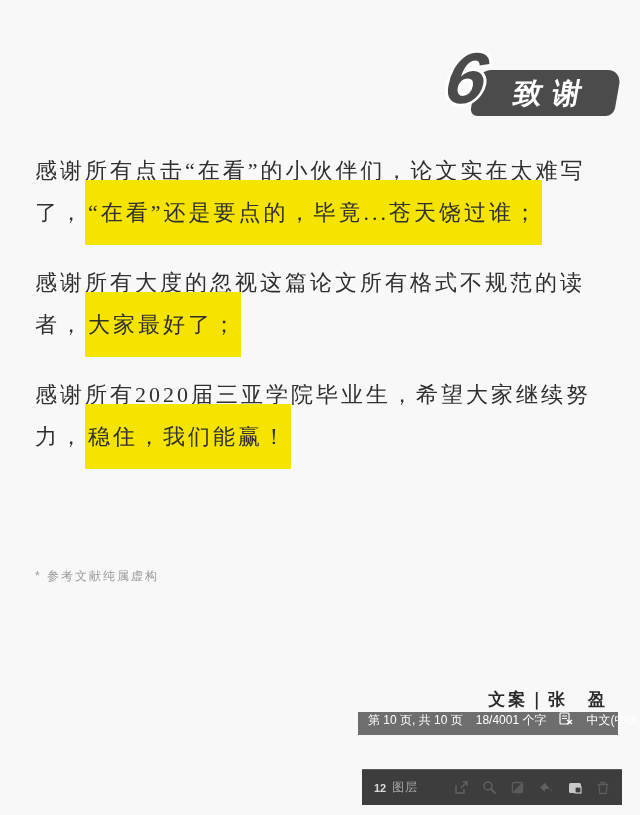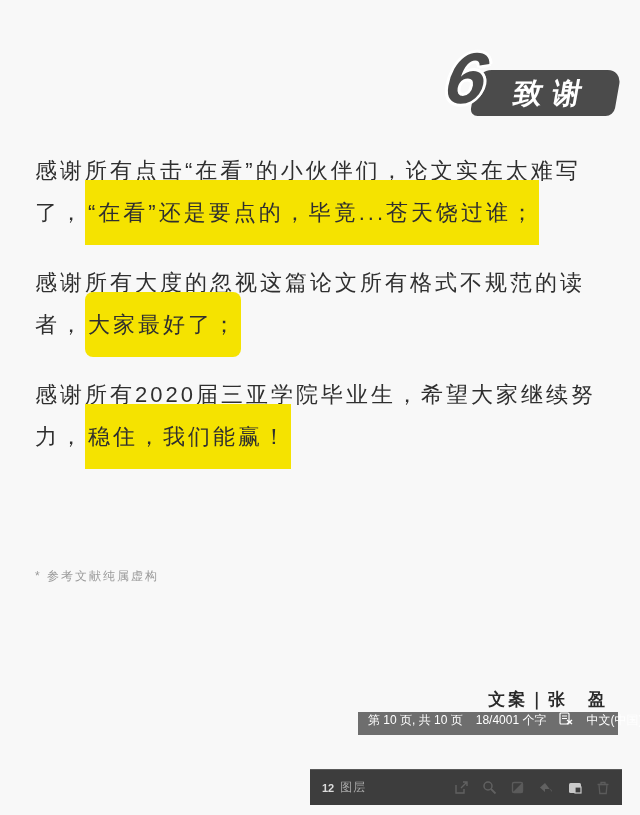--- a/index.html
+++ b/index.html
@@ -57,20 +57,21 @@
     left: 35px; top: 150px;
     width: 578px;
   }
   .para {
     font-size: 22px;
     line-height: 42px;
     letter-spacing: 3px;
     color: #2f2f2f;
     white-space: pre-wrap;
     margin: 0 0 28px 0;
+    font-family: Liberation Serif, serif;
   }
   .hl {
     padding: 20px 3px;
   }
 
   .footnote {
     position: absolute;
     left: 35px; top: 568px;
     font-size: 12px;
     letter-spacing: 2px;
@@ -105,21 +106,21 @@
     gap: 13px;
     white-space: nowrap;
   }
   .status-bar .seg { cursor: default; }
   .proof-icon svg { display: block; }
 
   
   .layers-bar {
     position: absolute;
     right: 18px; top: 769px;
-    width: 312px; height: 36px;
+    width: 260px; height: 36px;
     background: #3d3d3d;
     border-top: 1px solid #5a5a5a;
     display: flex;
     align-items: center;
     padding: 0 12px;
     box-sizing: border-box;
   }
   .layer-count {
     color: #dcdcdc;
     font-size: 11px;
@@ -147,21 +148,21 @@
   <div class="logo">
     <div class="logo-band" style="background: rgb(75, 75, 75);"></div>
     <div class="logo-title">致谢</div>
     <div class="logo-six" style="color: rgb(75, 75, 75);">6</div>
   </div>
 
   <div id="paragraphs">
       <div class="para"><span>感谢所有点击“在看”的小伙伴们，论文实在太难写
 了，</span><span class="hl" style="background: rgb(245, 227, 0);">“在看”还是要点的，毕竟...苍天饶过谁；</span></div>
       <div class="para"><span>感谢所有大度的忽视这篇论文所有格式不规范的读
-者，</span><span class="hl" style="background: rgb(245, 227, 0); border-radius: 8px;">大家最好了；</span></div>
+者，</span><span class="hl" style="background: rgb(245, 227, 0);">大家最好了；</span></div>
       <div class="para"><span>感谢所有2020届三亚学院毕业生，希望大家继续努
 力，</span><span class="hl" style="background: rgb(245, 227, 0);">稳住，我们能赢！</span></div>
     </div>
 
   <div class="footnote">* 参考文献纯属虚构</div>
 
   <div class="credit credit-writer">文案｜张　盈</div>
 
   <div class="status-bar">
     <span class="seg">第 10 页, 共 10 页</span>

